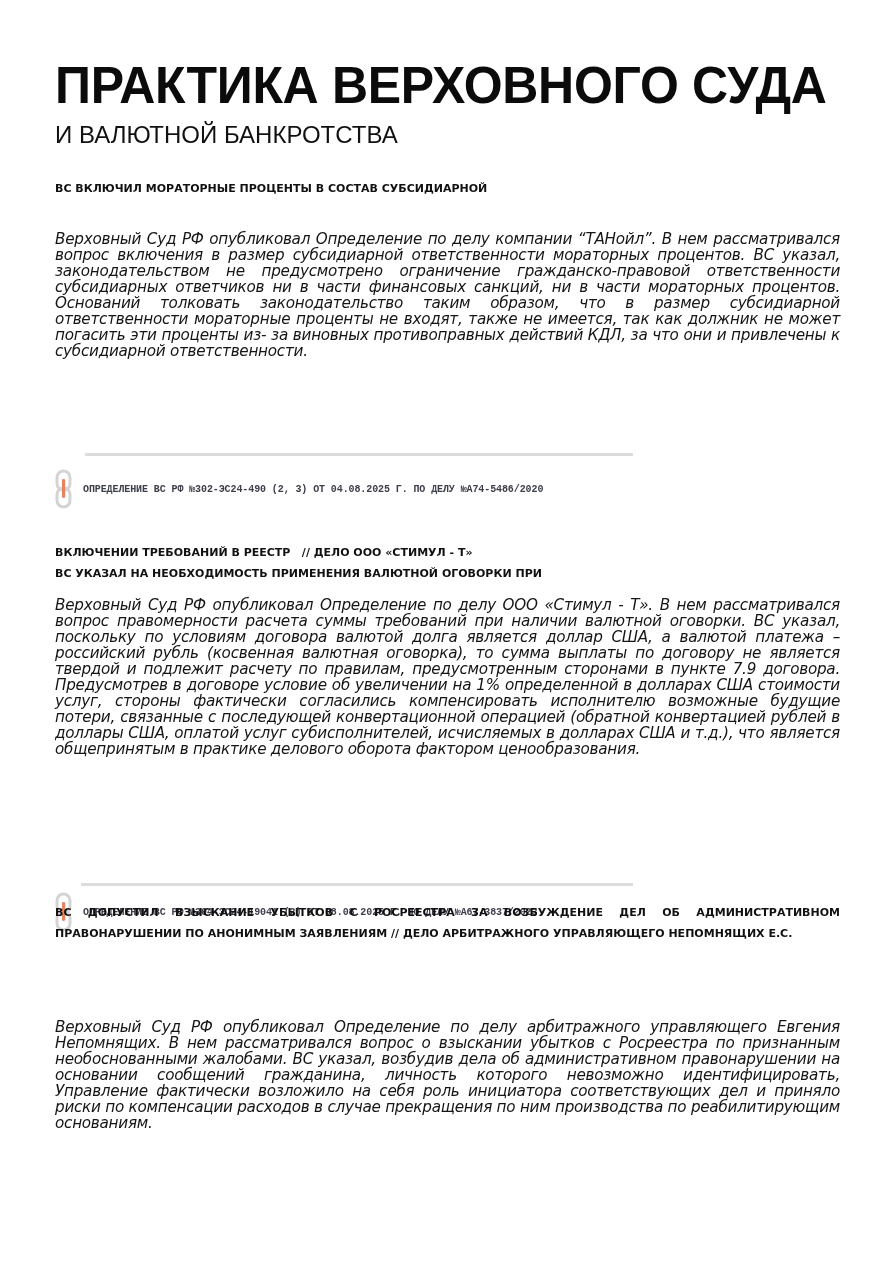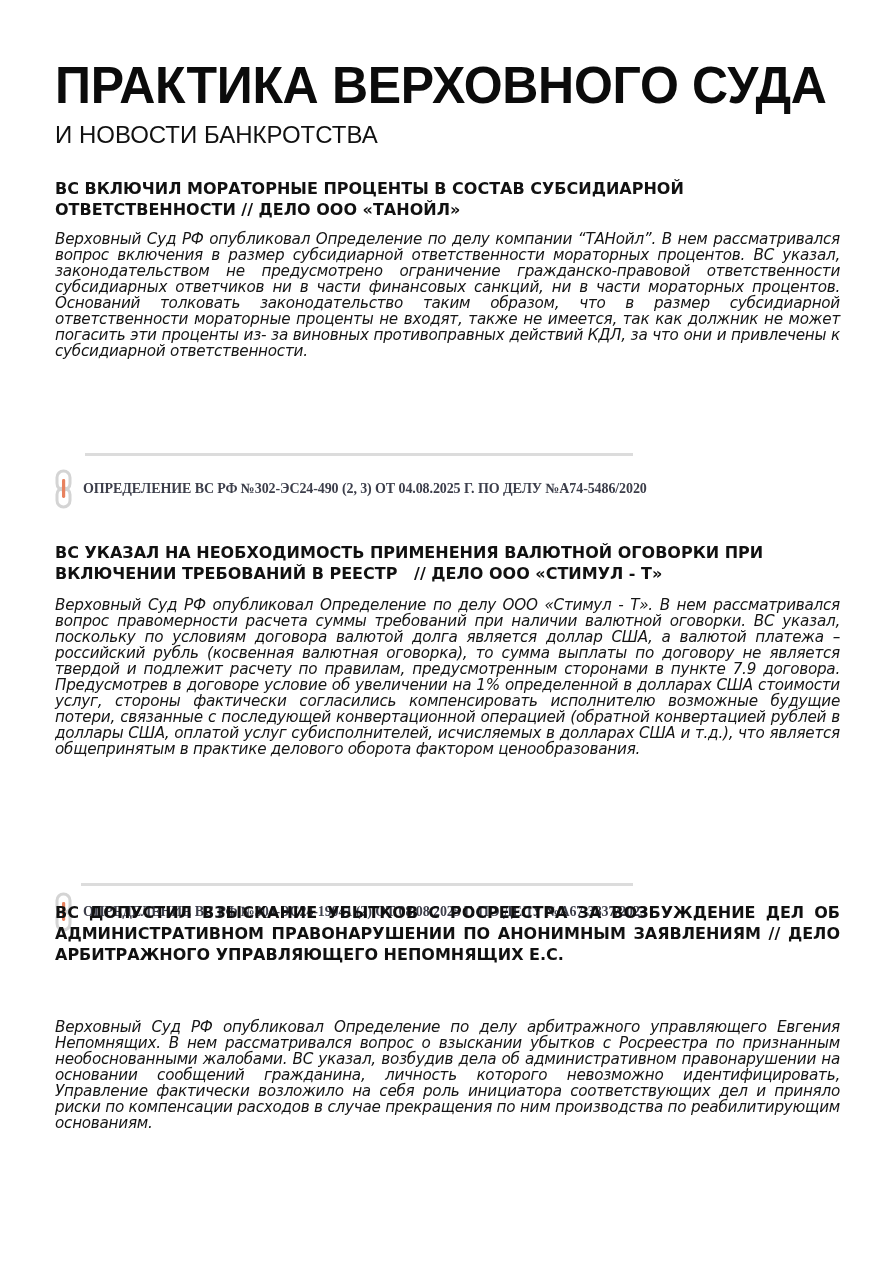--- a/index.html
+++ b/index.html
@@ -37,21 +37,21 @@
       font-size: 24px;
       color: #111;
       white-space: nowrap;
     }
     .headline {
       position: absolute;
       left: 0;
       width: 785px;
       font-family: "DejaVu Sans", sans-serif;
       font-weight: bold;
-      font-size: 16px;
+      font-size: 11px;
       line-height: 21px;
       color: #111;
       text-transform: uppercase;
     }
     .headline.justify { text-align: justify; text-align-last: left; }
     .body-text {
       position: absolute;
       left: 0;
       width: 785px;
       font-family: "DejaVu Sans", sans-serif;
@@ -75,53 +75,52 @@
       align-items: center;
       white-space: nowrap;
     }
     .ref .link-icon {
       width: 20px;
       height: 40px;
       margin-right: 8px;
       flex: 0 0 auto;
     }
     .ref .ref-text {
-      font-family: Liberation Serif, serif;
+      font-family: Liberation Mono, monospace;
       font-weight: bold;
-      font-size: 14px;
+      font-size: 10px;
       color: #3c3e4a;
       letter-spacing: -0.1px;
     }
   </style>
 </head>
 <body>
 
 <div class="page">
 
   <h1 class="main-title">ПРАКТИКА ВЕРХОВНОГО СУДА</h1>
-  <div class="subtitle">И НОВОСТИ БАНКРОТСТВА</div>
+  <div class="subtitle">И ВАЛЮТНОЙ БАНКРОТСТВА</div>
 
   <div class="headline" style="top:178px;">
     <div>ВС ВКЛЮЧИЛ МОРАТОРНЫЕ ПРОЦЕНТЫ В СОСТАВ СУБСИДИАРНОЙ</div>
-    <div>ОТВЕТСТВЕННОСТИ // ДЕЛО ООО «ТАНОЙЛ»</div>
   </div>
   <p class="body-text" style="top:231px;">Верховный Суд РФ опубликовал Определение по делу компании “ТАНойл”. В нем рассматривался вопрос включения в размер субсидиарной ответственности мораторных процентов. ВС указал, законодательством не предусмотрено ограничение гражданско-правовой ответственности субсидиарных ответчиков ни в части финансовых санкций, ни в части мораторных процентов. Оснований толковать законодательство таким образом, что в размер субсидиарной ответственности мораторные проценты не входят, также не имеется, так как должник не может погасить эти проценты из- за виновных противоправных действий КДЛ, за что они и привлечены к субсидиарной ответственности.</p>
   <div class="divider" style="top:453px; left:30px; width:548px;"></div>
   <div class="ref" style="top:472px;">
     <svg class="link-icon" viewBox="0 0 20 40">
       <rect x="2" y="2" width="13" height="19" rx="6.5" fill="none" stroke="#d4d4d4" stroke-width="3"></rect>
       <rect x="2" y="19" width="13" height="19" rx="6.5" fill="none" stroke="#d4d4d4" stroke-width="3"></rect>
       <rect x="7" y="10" width="3.2" height="19" rx="1.4" fill="#e8825f"></rect>
     </svg>
     <span class="ref-text">ОПРЕДЕЛЕНИЕ ВС РФ №302-ЭС24-490 (2, 3) ОТ 04.08.2025 Г. ПО ДЕЛУ №А74-5486/2020</span>
   </div>
 
   <div class="headline" style="top:542px;">
+    <div style="white-space:pre;">ВКЛЮЧЕНИИ ТРЕБОВАНИЙ В РЕЕСТР   // ДЕЛО ООО «СТИМУЛ - Т»</div>
     <div>ВС УКАЗАЛ НА НЕОБХОДИМОСТЬ ПРИМЕНЕНИЯ ВАЛЮТНОЙ ОГОВОРКИ ПРИ</div>
-    <div style="white-space:pre;">ВКЛЮЧЕНИИ ТРЕБОВАНИЙ В РЕЕСТР   // ДЕЛО ООО «СТИМУЛ - Т»</div>
   </div>
   <p class="body-text" style="top:597px;">Верховный Суд РФ опубликовал Определение по делу ООО «Стимул - Т». В нем рассматривался вопрос правомерности расчета суммы требований при наличии валютной оговорки. ВС указал, поскольку по условиям договора валютой долга является доллар США, а валютой платежа – российский рубль (косвенная валютная оговорка), то сумма выплаты по договору не является твердой и подлежит расчету по правилам, предусмотренным сторонами в пункте 7.9 договора. Предусмотрев в договоре условие об увеличении на 1% определенной в долларах США стоимости услуг, стороны фактически согласились компенсировать исполнителю возможные будущие потери, связанные с последующей конвертационной операцией (обратной конвертацией рублей в доллары США, оплатой услуг субисполнителей, исчисляемых в долларах США и т.д.), что является общепринятым в практике делового оборота фактором ценообразования.</p>
   <div class="divider" style="top:883px; left:26px; width:552px;"></div>
   <div class="ref" style="top:895px;">
     <svg class="link-icon" viewBox="0 0 20 40">
       <rect x="2" y="2" width="13" height="19" rx="6.5" fill="none" stroke="#d4d4d4" stroke-width="3"></rect>
       <rect x="2" y="19" width="13" height="19" rx="6.5" fill="none" stroke="#d4d4d4" stroke-width="3"></rect>
       <rect x="7" y="10" width="3.2" height="19" rx="1.4" fill="#e8825f"></rect>
     </svg>
     <span class="ref-text">ОПРЕДЕЛЕНИЕ ВС РФ №304-ЭС24-19041 (2) ОТ 08.08.2025 Г. ПО ДЕЛУ №А67-3837/2023</span>

